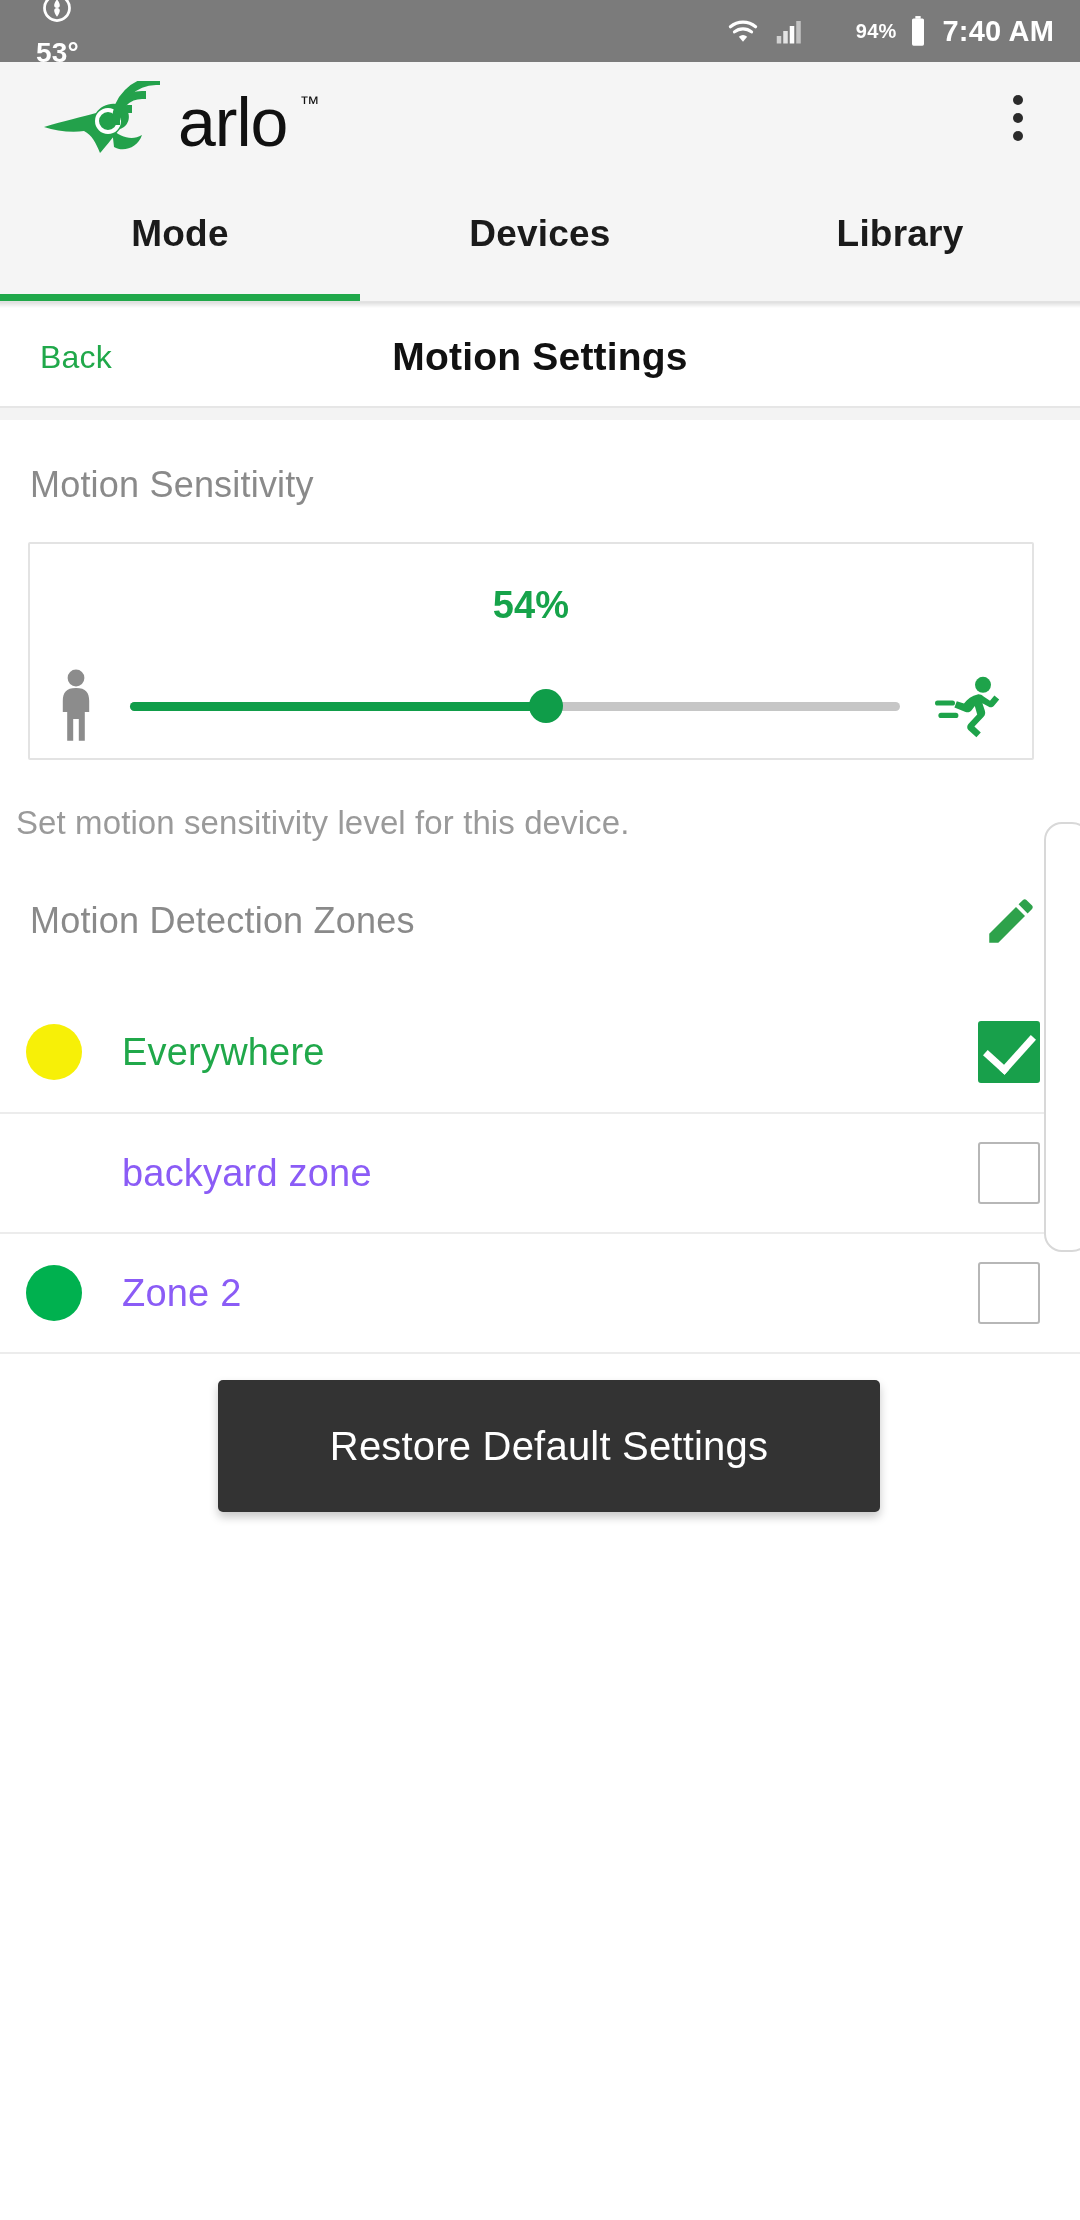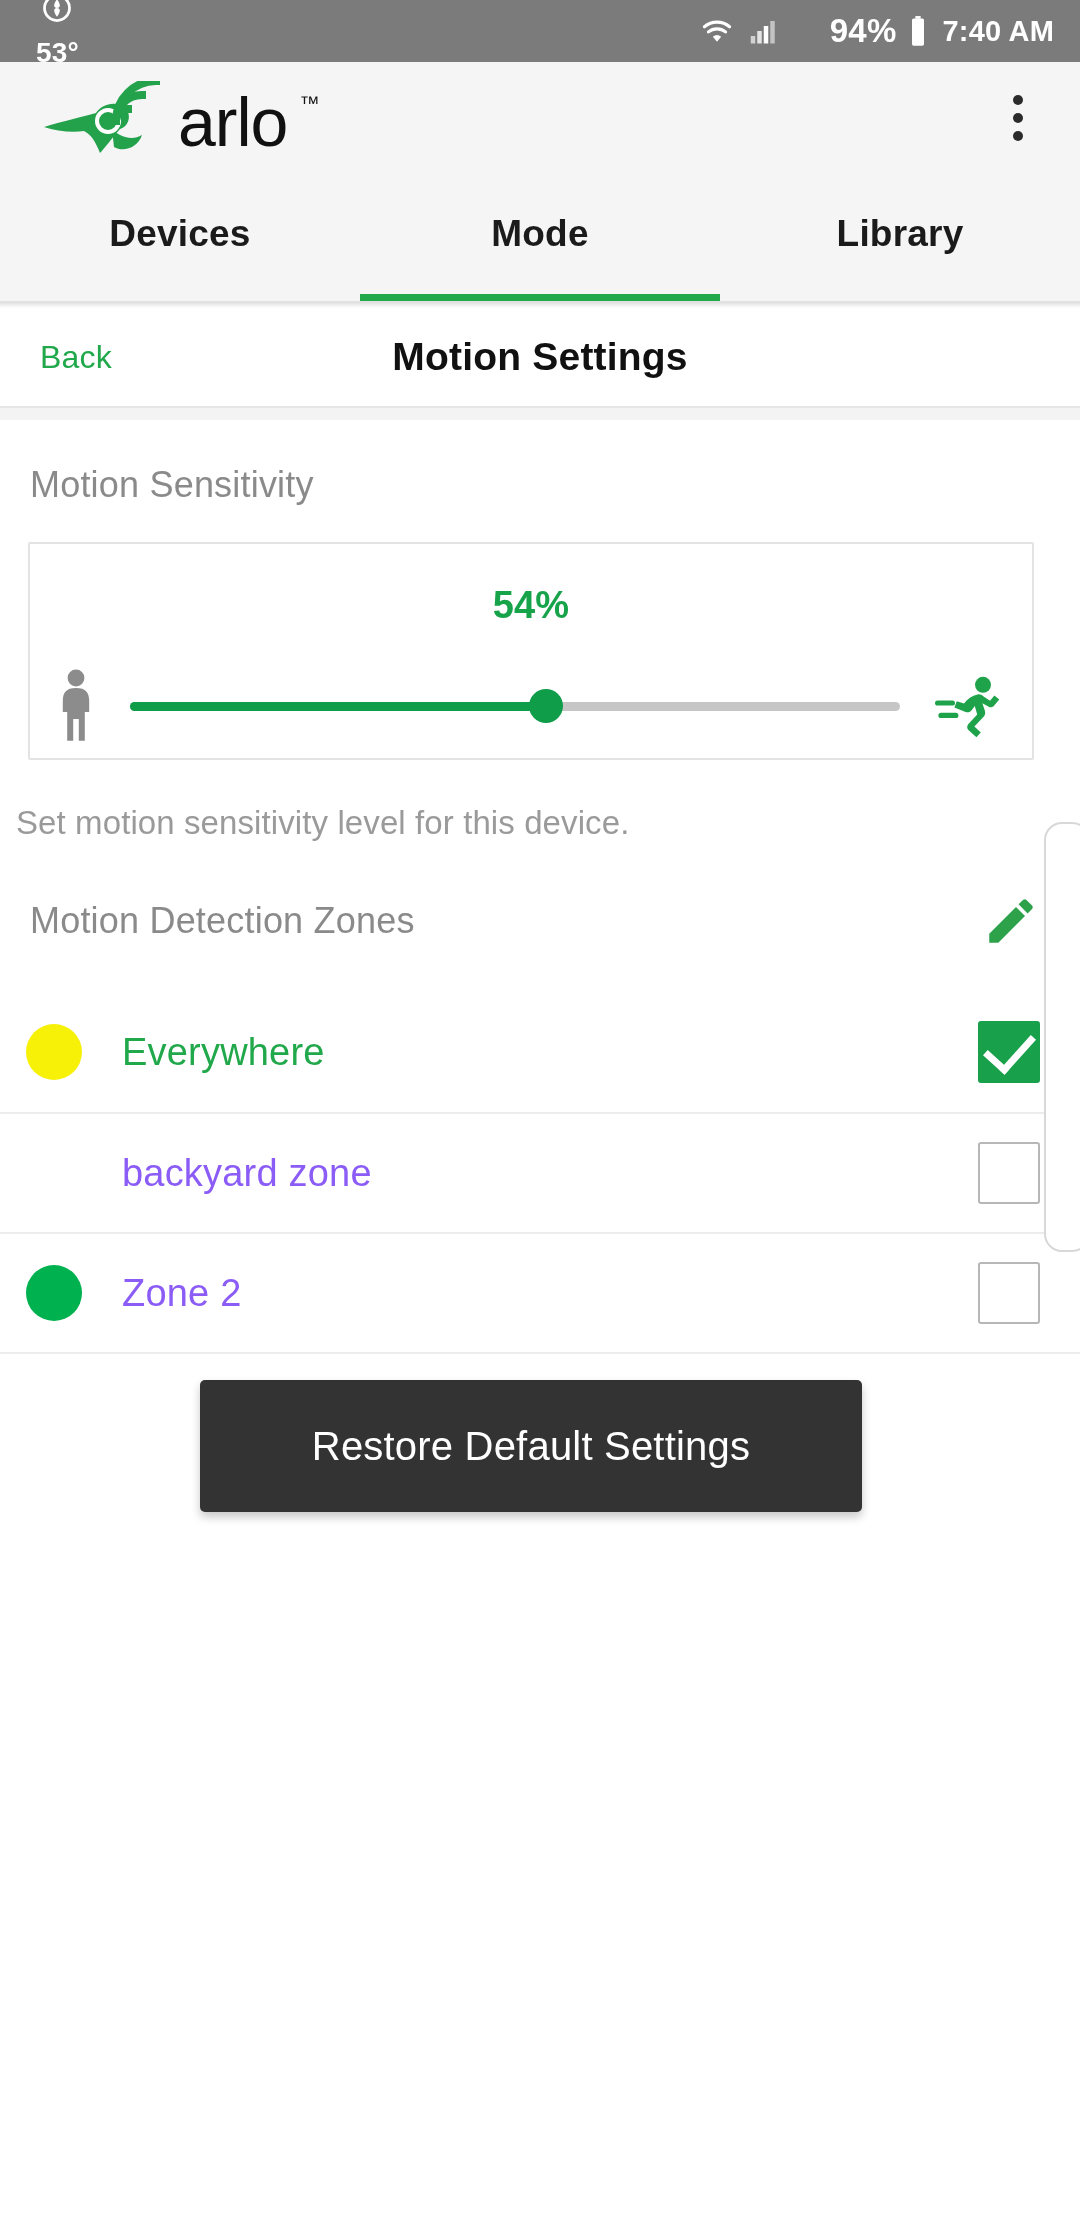--- a/index.html
+++ b/index.html
@@ -15,21 +15,21 @@
     height: 62px;
     background: #7b7b7b;
     display: flex;
     align-items: center;
     padding: 0 26px 0 36px;
     color: #ffffff;
   }
   .sb-left { display: flex; align-items: center; gap: 14px; flex-direction: column; }
   .sb-right { margin-left: auto; display: flex; align-items: center; gap: 12px; }
   .sb-temp { font-size: 28px; font-weight: 700; letter-spacing: .2px; }
-  .sb-battpct { font-size: 33px; font-weight: 700; letter-spacing: .2px; margin-left: 41px; }
+  .sb-battpct { font-size: 20px; font-weight: 700; letter-spacing: .2px; margin-left: 41px; }
   .sb-time { font-size: 29px; font-weight: 700; letter-spacing: .2px; margin-left: 2px; }
   .ico { display: inline-block; line-height: 0; }
 
   
   .appbar {
     height: 112px;
     background: #f5f5f5;
     display: flex;
     align-items: center;
     padding: 0 34px 0 42px;
@@ -232,21 +232,21 @@
     border: solid #ffffff;
     border-width: 0 7px 7px 0;
     transform: translateY(-5px) rotate(42deg);
   }
   .zone-list-bottom { border-bottom: 2px solid #ececec; }
 
   
   .snackbar-area { position: relative; height: 190px; }
   .snackbar {
     position: absolute;
-    left: 200px;
+    left: 218px;
     top: 26px;
     width: 662px;
     height: 132px;
     background: #333333;
     border-radius: 5px;
     box-shadow: 0 5px 10px rgba(0,0,0,0.22);
     display: flex;
     align-items: center;
     justify-content: center;
   }
@@ -317,25 +317,25 @@
     <span style="font-size:20px;color:#111;line-height:1;margin-bottom:42px;">™</span>
   </div>
   <div class="overflow">
     <span></span>
     <span></span>
     <span></span>
   </div>
 </div>
 
 <div class="tabs">
+  <div class="tab active">
+    <span>Mode</span>
+  </div>
   <div class="tab">
     <span>Devices</span>
-  </div>
-  <div class="tab active">
-    <span>Mode</span>
   </div>
   <div class="tab">
     <span>Library</span>
   </div>
 </div>
 <div class="tabs-shadow"></div>
 
 <div class="subheader">
   <span class="back-link">Back</span>
   <span class="screen-title">Motion Settings</span>

